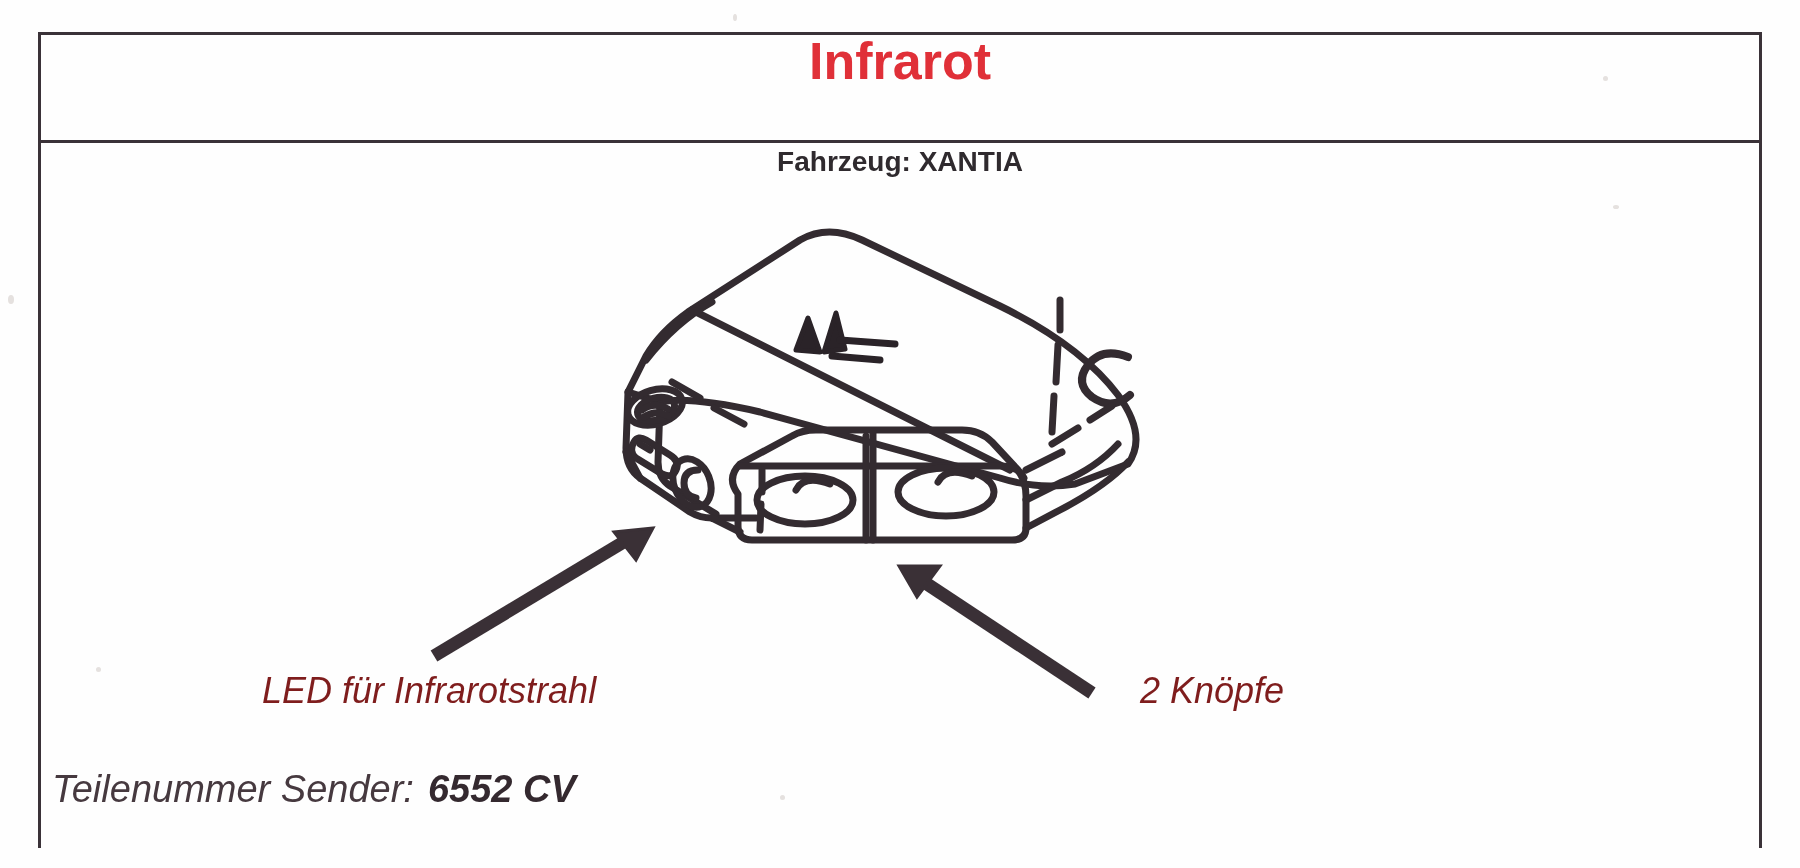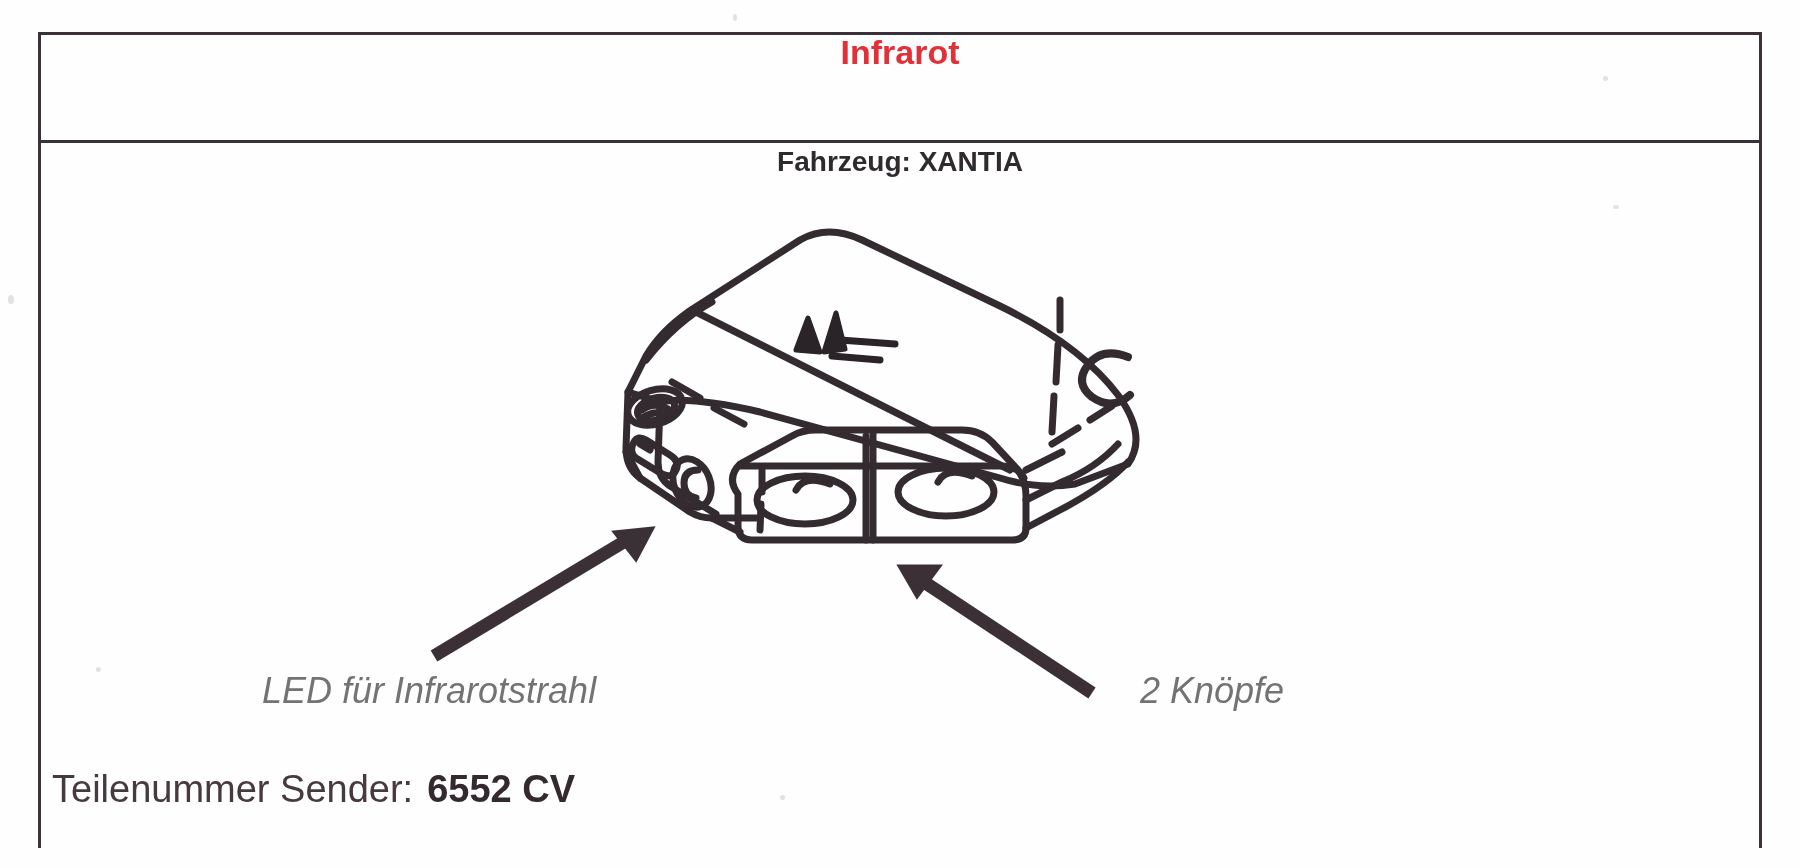--- a/index.html
+++ b/index.html
@@ -46,21 +46,21 @@
   }
 
   
   .title-red-1 {
     position: absolute;
     left: 0;
     top: 35px;
     width: 1800px;
     text-align: center;
     color: #e03038;
-    font-size: 34px;
+    font-size: 52px;
     font-weight: bold;
     letter-spacing: 0px;
     line-height: 1;
   }
   .title-red-2 {
     position: absolute;
     left: 0;
     top: 84px;
     width: 1800px;
     text-align: center;
@@ -79,36 +79,37 @@
     font-size: 28px;
     font-weight: bold;
     line-height: 1;
   }
 
   
   .callout {
     position: absolute;
     font-style: italic;
     font-size: 36px;
-    color: #737373;
+    color: #7f1d1d;
     white-space: nowrap;
     line-height: 1;
   }
   #callout-led  { left: 262px; top: 673px; }
   #callout-btns { left: 1140px; top: 673px; text-align: right; }
 
   
   #partnumber {
     position: absolute;
     left: 52px;
     top: 770px;
     font-size: 38px;
     color: #46393f;
     white-space: nowrap;
     line-height: 1;
+    font-style: italic;
   }
   #partnumber .pn-value {
     font-weight: bold;
     color: #34292f;
     margin-left: 14px;
   }
 
   
   #drawing {
     position: absolute;

